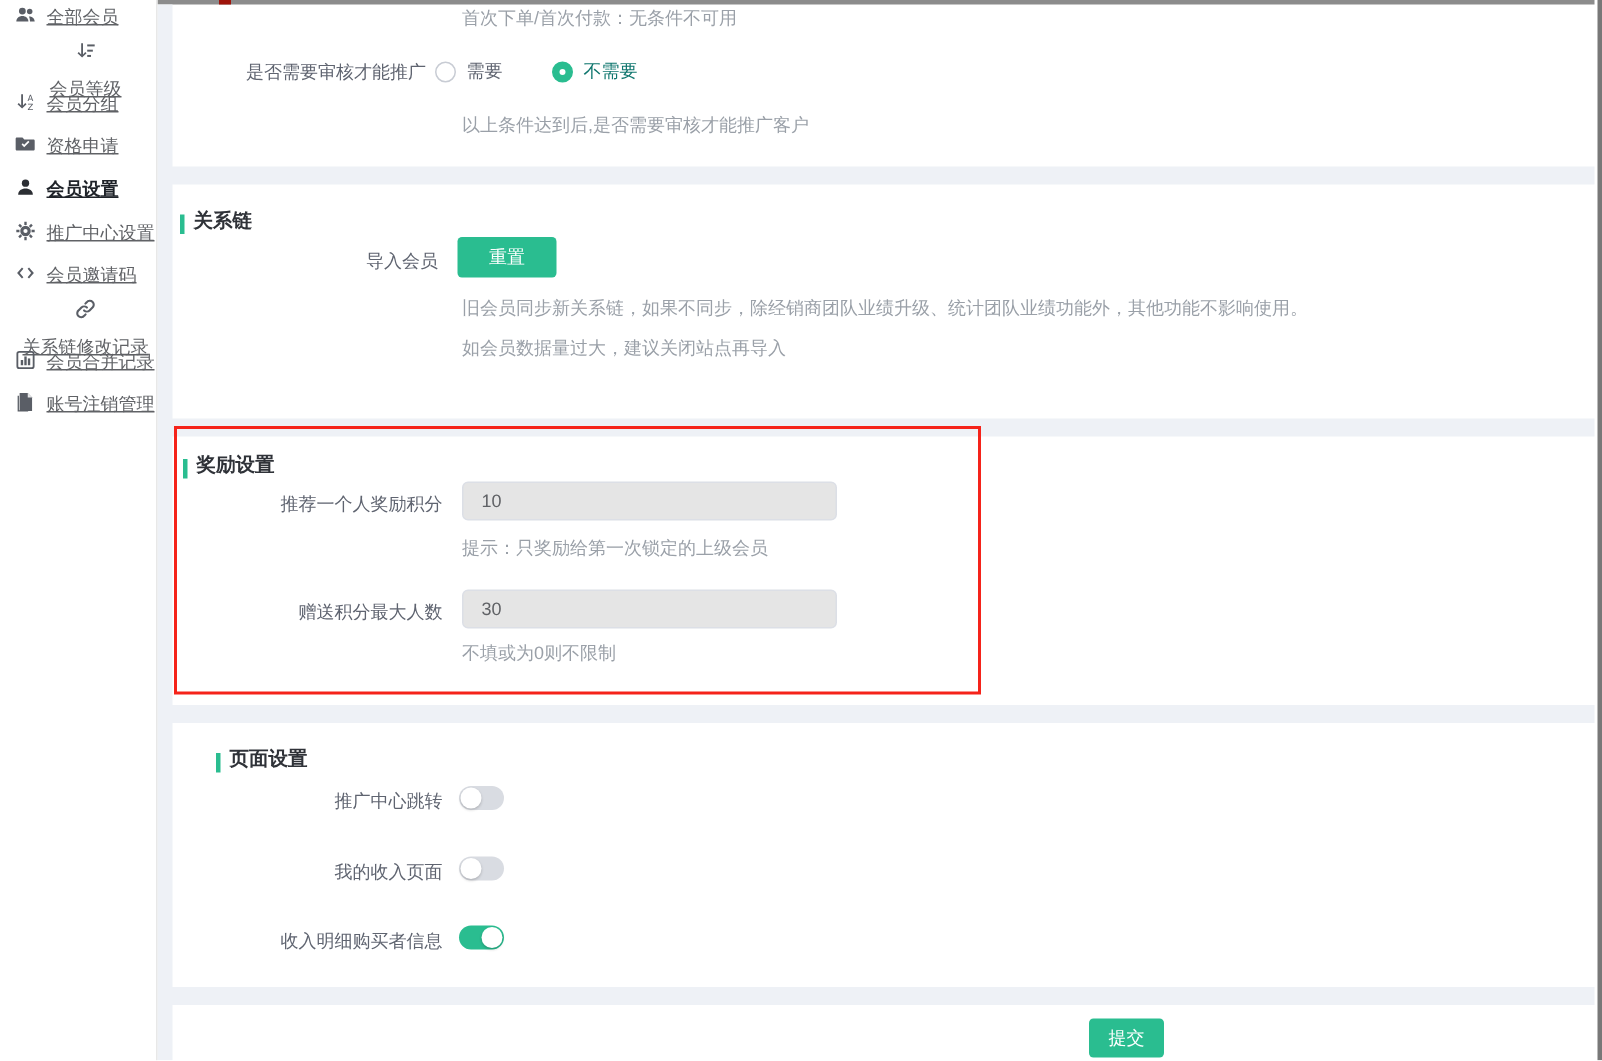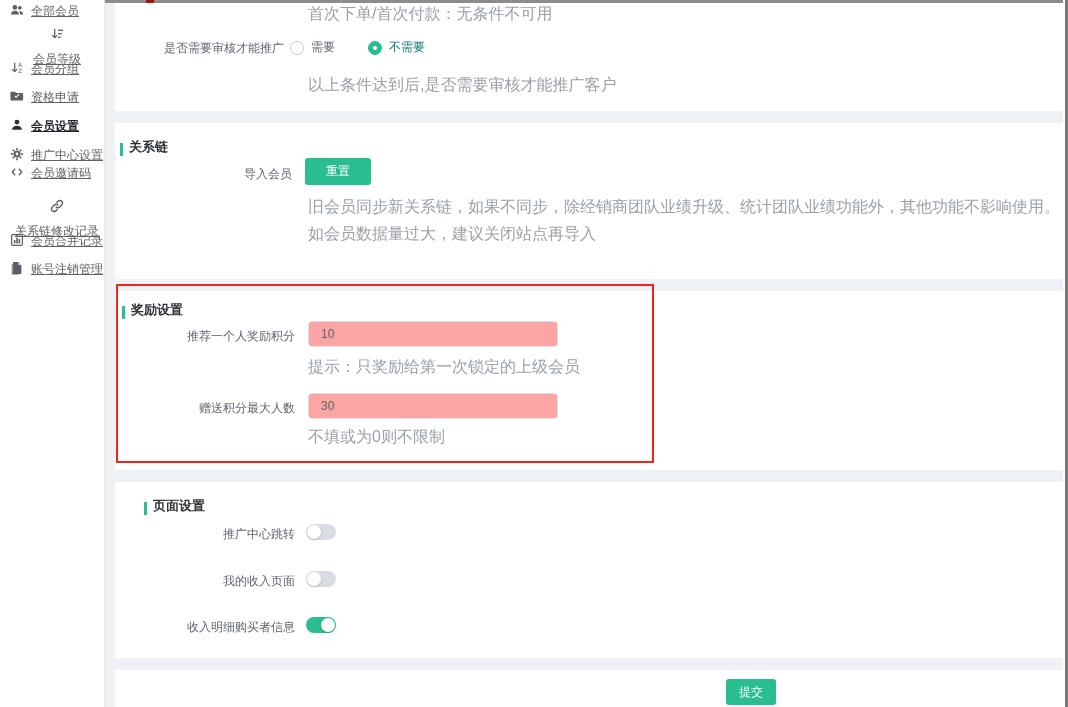--- a/index.html
+++ b/index.html
@@ -14,38 +14,38 @@
   .band{position:absolute;left:104px;width:959px;height:12px;background:#eef1f6;}
 
   
   .sidebar{position:absolute;left:0;top:0;width:104px;height:707px;background:#fff;border-right:1px solid #e8e8e8;}
   .side-item{position:absolute;left:0;width:104px;height:26px;display:flex;align-items:center;padding-left:10px;box-sizing:border-box;gap:7px;cursor:pointer;white-space:nowrap;}
   .side-item svg{flex:0 0 auto;}
   .side-item .lbl{font-size:12px;color:#606266;text-decoration:underline;}
   .side-item.active .lbl{color:#1f2329;font-weight:bold;}
 
   
-  .hint{position:absolute;color:#9aa0a8;font-size:16px;white-space:nowrap;text-align:right;}
+  .hint{position:absolute;color:#9aa0a8;font-size:12px;white-space:nowrap;text-align:right;}
   .flabel{position:absolute;left:120px;text-align:right;color:#5f6470;font-size:12px;white-space:nowrap;}
   .sec-title{position:absolute;display:flex;align-items:flex-end;gap:6px;}
   .sec-title .bar{width:3px;height:13px;background:#2abd90;}
   .sec-title .txt{font-size:13px;font-weight:bold;color:#2f3238;}
 
   .btn{position:absolute;background:#2abd90;color:#fff;border:none;border-radius:3px;
        font-size:12px;font-family:inherit;display:flex;align-items:center;justify-content:center;cursor:pointer;}
 
   .radio-group{position:absolute;display:flex;align-items:center;}
   .radio-circle{width:14px;height:14px;border-radius:50%;box-sizing:border-box;border:1px solid #c8ccd4;background:#fff;}
   .radio-circle.checked{border:1px solid #2abd90;background:#2abd90;position:relative;}
   .radio-circle.checked::after{content:"";position:absolute;left:4px;top:4px;width:4px;height:4px;border-radius:50%;background:#fff;}
   .radio-text{margin-left:7px;color:#5f6470;}
   .radio-text.checked{color:#0f766e;}
 
   .txt-input{position:absolute;width:250px;height:26px;box-sizing:border-box;border:1px solid #dcdfe6;border-radius:4px;
-             padding:0 12px;font-size:12px;color:#606266;font-family:inherit;background:#fca5a5;outline:none;}
+             padding:0 12px;font-size:12px;color:#606266;font-family:inherit;background:#e5e5e5;outline:none;}
 
   .switch{position:absolute;width:30px;height:16px;border-radius:9px;cursor:pointer;}
   .switch.off{background:#d9dce2;}
   .switch.on{background:#2abd90;}
   .switch .knob{position:absolute;top:1px;width:14px;height:14px;border-radius:50%;background:#fff;box-shadow:0 1px 2px rgba(0,0,0,.2);}
   .switch.off .knob{left:1px;}
   .switch.on .knob{left:15px;}
 
   .redbox{position:absolute;left:116px;top:284px;width:538px;height:179px;border:2px solid #f5231a;box-sizing:border-box;pointer-events:none;}
 </style>
@@ -123,21 +123,21 @@
               <line x1="11.2" y1="11.2" x2="12.9" y2="12.9"></line>
               <line x1="3.1" y1="12.9" x2="4.8" y2="11.2"></line>
               <line x1="11.2" y1="4.8" x2="12.9" y2="3.1"></line>
             </g>
             <circle cx="8" cy="8" r="4" fill="#5a5e66"></circle>
             <circle cx="8" cy="8" r="1.6" fill="#fff"></circle>
           </svg></span>
       <span class="lbl">推广中心设置</span>
     </div>
 
-    <div class="side-item" style="top:156px;align-items:flex-end;">
+    <div class="side-item" style="top:170px;">
       <span><svg width="14" height="14" viewBox="0 0 16 16" fill="#5a5e66">
             <path d="M5.3 3.8 1.6 8l3.7 4.2 1.1-1L3.7 8l2.7-3.2zM10.7 3.8 14.4 8l-3.7 4.2-1.1-1L12.3 8 9.6 4.8z"></path>
           </svg></span>
       <span class="lbl">会员邀请码</span>
     </div>
 
     <div class="side-item" style="top:199px;flex-direction:column;">
       <span><svg width="14" height="14" viewBox="0 0 16 16" fill="none" stroke="#5a5e66" stroke-width="1.6" stroke-linecap="round">
             <path d="M6.9 9.1a3 3 0 0 0 4.2 0l2-2a3 3 0 1 0-4.2-4.2l-1 1"></path>
             <path d="M9.1 6.9a3 3 0 0 0-4.2 0l-2 2a3 3 0 1 0 4.2 4.2l1-1"></path>

